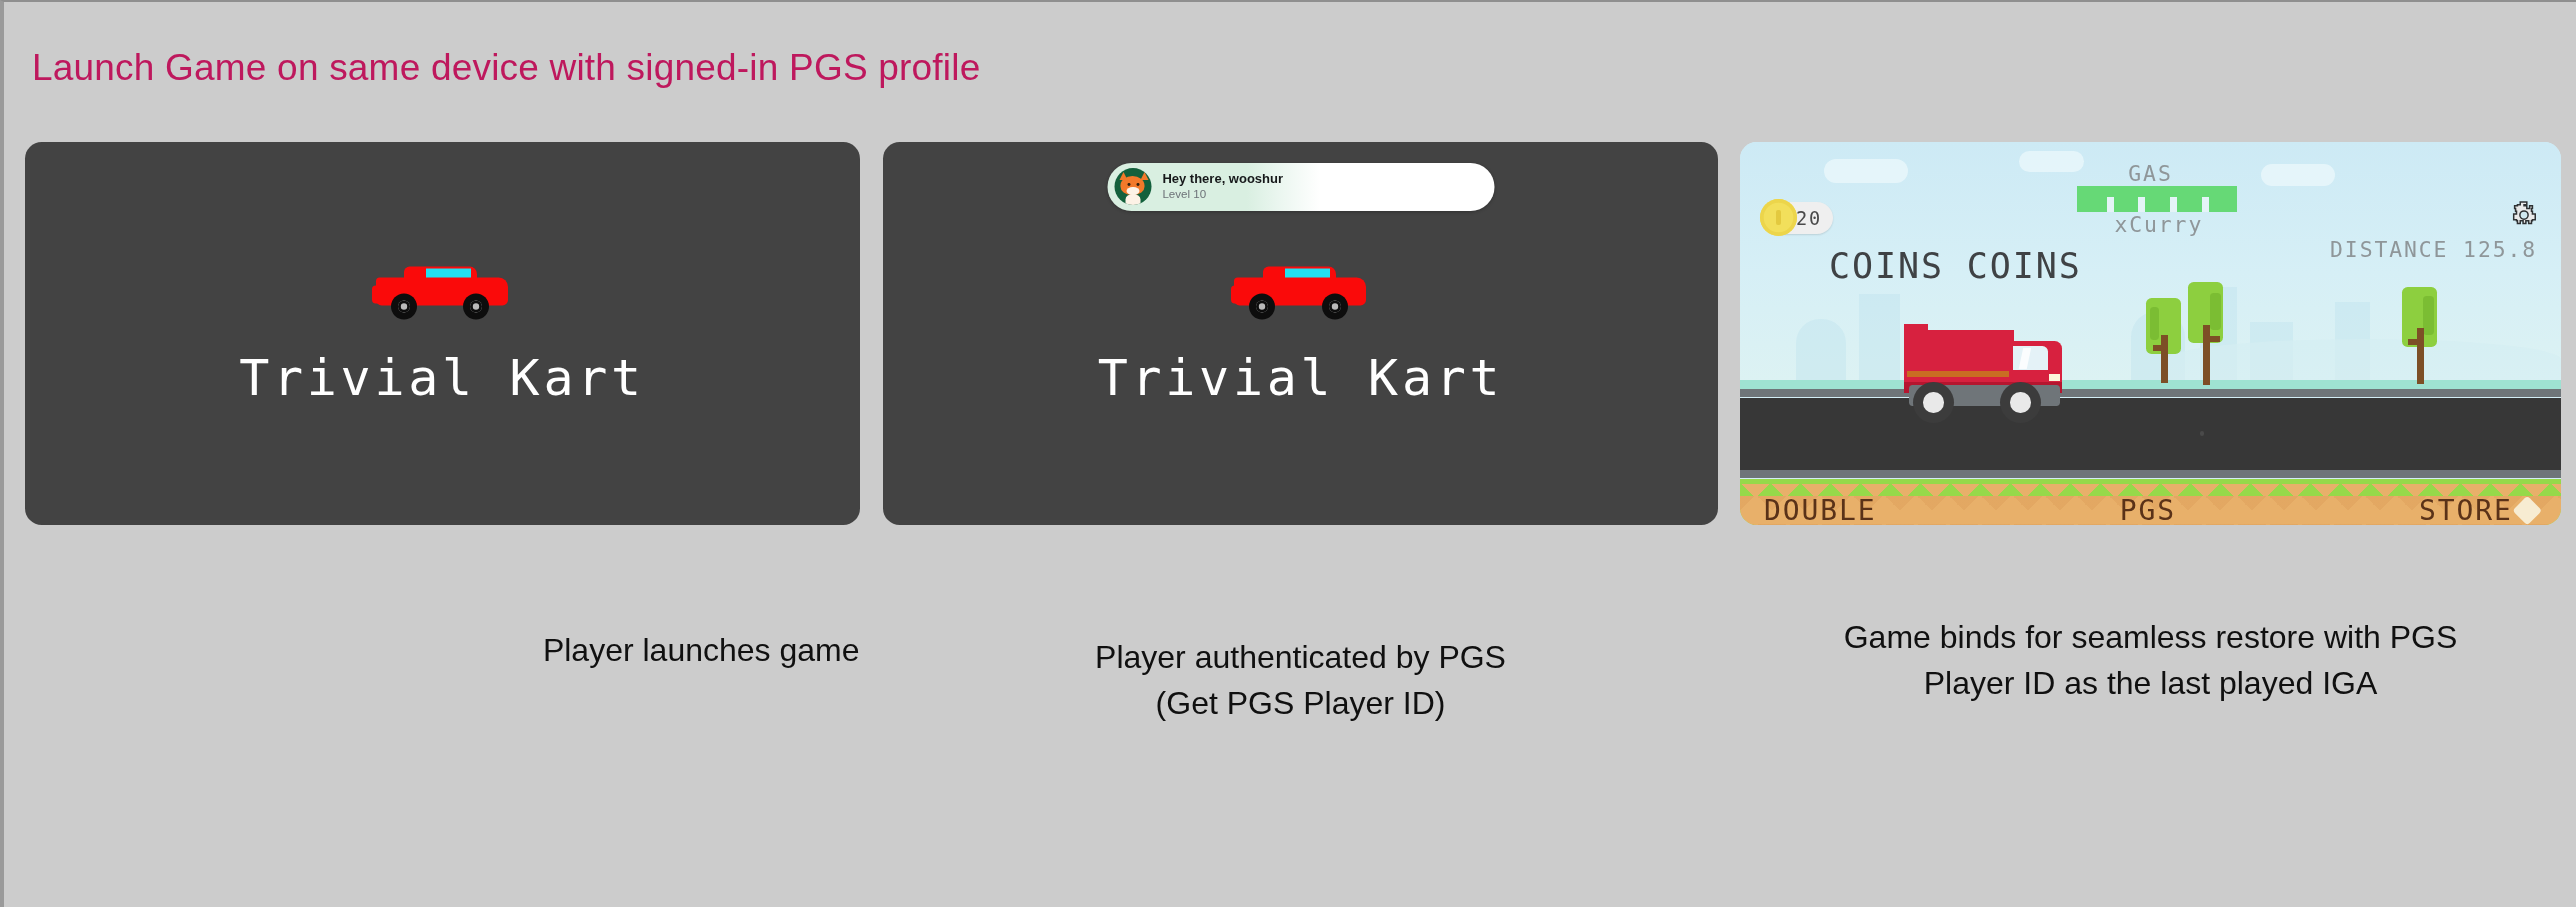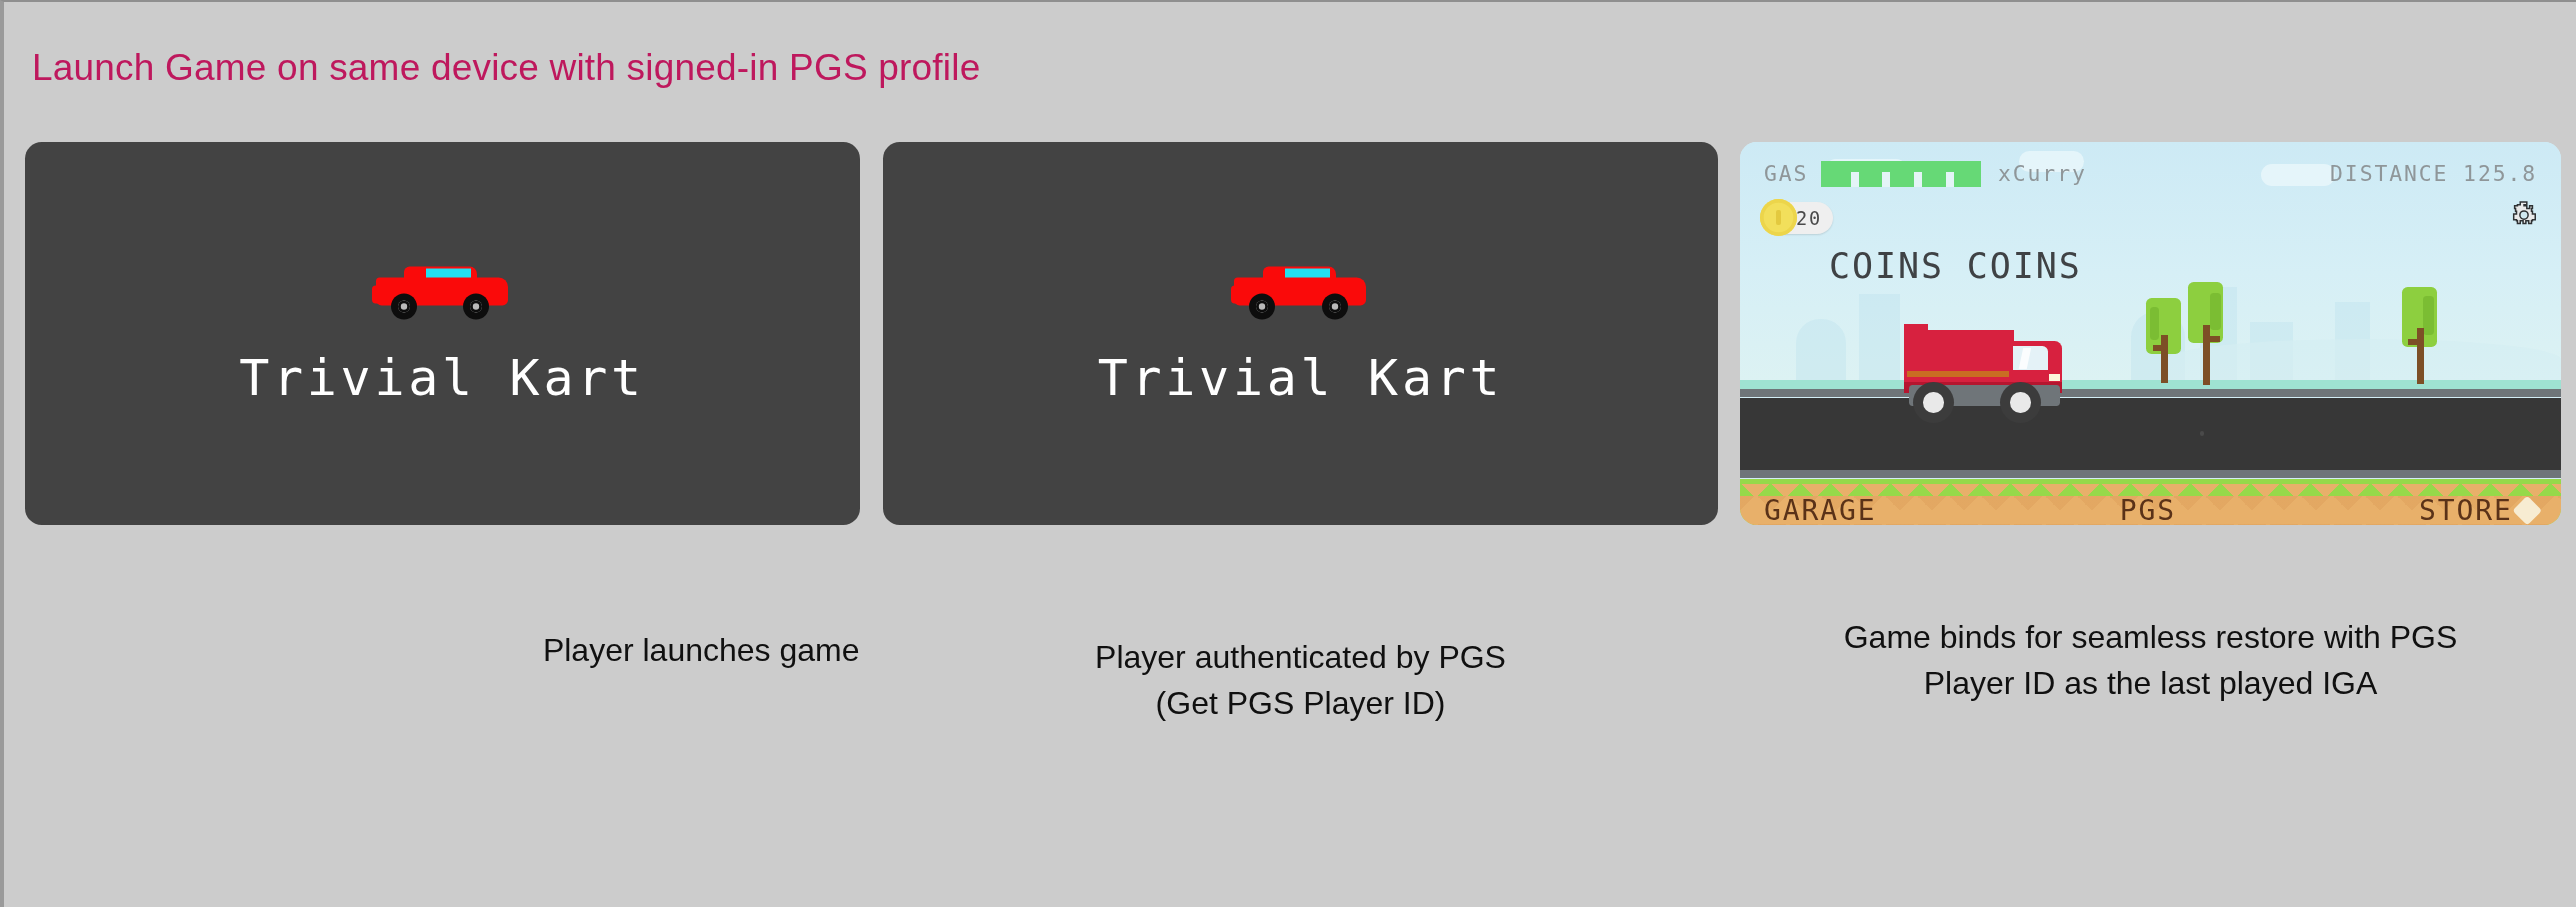--- a/index.html
+++ b/index.html
@@ -310,20 +310,21 @@
     opacity: .9;
   }
 
   
   .hud-top {
     position: absolute;
     left: 0; right: 0; top: 18.6px;
     display: flex;
     align-items: center;
     padding: 0 24px;
+    flex-direction: column;
   }
   .pix {
     font-family: "DejaVu Sans Mono", monospace;
     letter-spacing: 1.9px;
   }
   .hud-gas-label {
     font-size: 21.4px;
     color: #8f9699;
   }
   .gas-bar {
@@ -567,20 +568,35 @@
         <div class="car-hood-front"></div>
         <div class="wheel wheel-front"></div>
         <div class="wheel wheel-rear"></div>
       </div>
       <div class="game-logo-text">Trivial Kart</div>
     </div>
   </div>
 
   <div class="panel panel-splash" id="panel-2">
 
+    <div class="pgs-toast">
+      <div class="pgs-avatar">
+        <div class="fox-ear left"></div>
+        <div class="fox-ear right"></div>
+        <div class="fox-head"></div>
+        <div class="fox-eye left"></div>
+        <div class="fox-eye right"></div>
+        <div class="fox-muzzle"></div>
+        <div class="fox-chest"></div>
+      </div>
+      <div class="pgs-text">
+        <div class="pgs-greeting">Hey there, wooshur</div>
+        <div class="pgs-level">Level 10</div>
+      </div>
+    </div>
 
     <div class="splash-inner">
       <div class="pixel-car">
         <div class="car-roof"></div>
         <div class="car-window"></div>
         <div class="car-body"></div>
         <div class="car-hood-front"></div>
         <div class="wheel wheel-front"></div>
         <div class="wheel wheel-rear"></div>
       </div>
@@ -644,21 +660,21 @@
       <div class="truck-skirt"></div>
       <div class="truck-chassis"></div>
       <div class="truck-wheel rear"></div>
       <div class="truck-wheel front"></div>
     </div>
 
     <div class="sand">
       <div class="sand-zig"></div>
       <div class="sand-tex"></div>
       <div class="bottom-nav">
-        <div class="nav-item pix">GARAGE</div>
+        <div class="nav-item pix">DOUBLE</div>
         <div class="nav-spacer"></div>
         <div class="nav-item pix">PGS</div>
         <div class="nav-spacer"></div>
         <div class="nav-item pix">STORE</div>
         <div class="store-sparkle"></div>
       </div>
     </div>
 
     <div class="hud-top">
       <div class="hud-gas-label pix">GAS</div>

